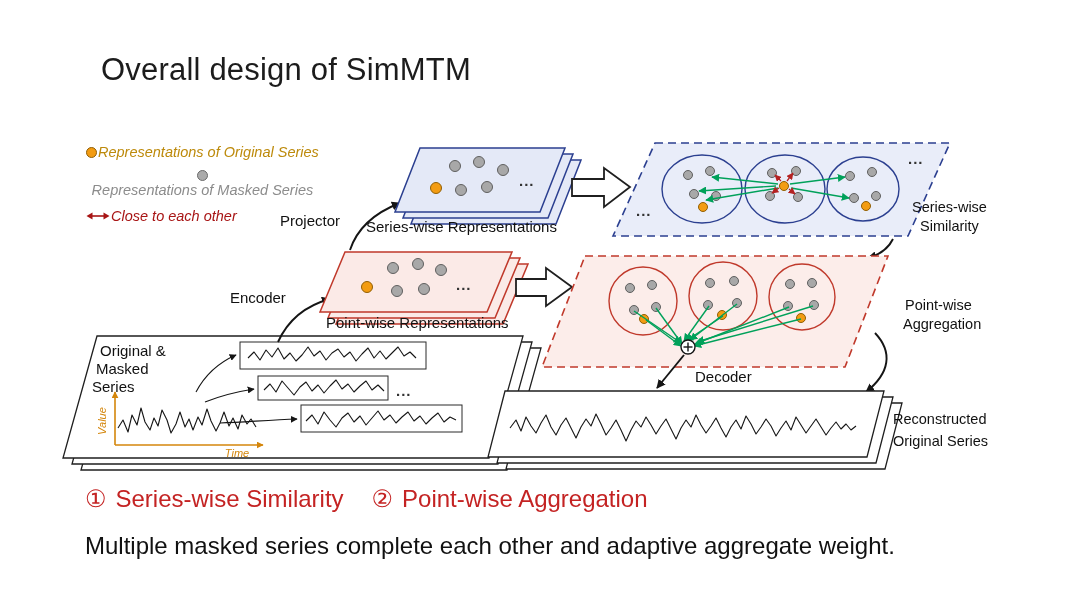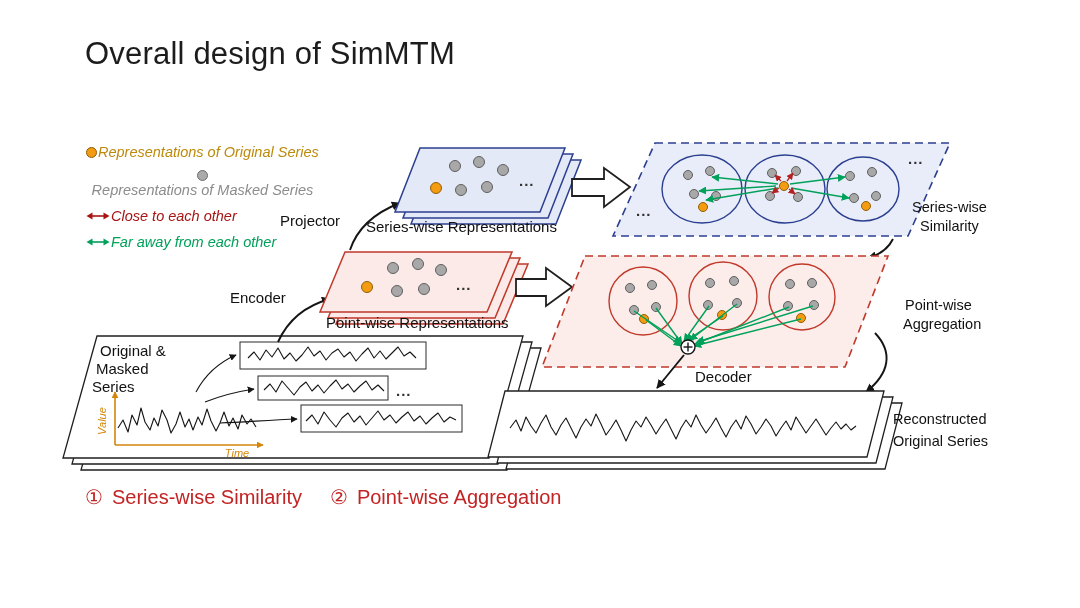--- a/index.html
+++ b/index.html
@@ -1,32 +1,32 @@
 <!DOCTYPE html>
 <html style="--ink: #161616; --orange: #F39C12; --green: #00A15A; --red: #B42121; --blue-stroke: #2B3F90; --blue-fill: #E4E9F7; --blue-panel-bg: #E9EDF9; --red-stroke: #C0392B; --red-fill: #FBEAE7; --red-panel-bg: #FCEDEA; --axis-orange: #D4860B; --legend-orange: #BD8A0B; --legend-gray: #8C8C8C; --legend-red: #A81515; --legend-green: #00A15A; --footer-red: #C42323;"><head>
 <meta charset="utf-8">
 <style>
   html,body{margin:0;padding:0;background:#ffffff;}
   .page{position:relative;width:1080px;height:608px;background:#fff;overflow:hidden;
         font-family:"Liberation Sans",sans-serif;color:var(--ink,#161616);}
   .diagram{position:absolute;left:0;top:0;width:1080px;height:608px;}
-  .title{position:absolute;left:85px;top:36px;margin:0;font-size:31px;font-weight:400;
+  .title{position:absolute;left:85px;top:36px;margin:16px;font-size:31px;font-weight:400;
          color:#1c1c1c;letter-spacing:.2px;}
   
   .legend{position:absolute;left:86px;top:144px;display:flex;flex-direction:column;gap:10px;}
   .legend-row{display:flex;align-items:center;gap:1px;font-style:italic;font-size:14.5px;}
   .dot{width:11px;height:11px;border-radius:50%;box-sizing:border-box;flex:0 0 auto;}
   .dot.orange{background:var(--orange);border:1.5px solid #8f5e06;}
   .dot.gray{background:#ABABAB;border:1.5px solid #6b6b6b;}
   .la-red-line{stroke:var(--legend-red);stroke-width:1.6;fill:none;}
   .la-red-fill{fill:var(--legend-red);}
   .la-green-line{stroke:var(--legend-green);stroke-width:1.6;fill:none;}
   .la-green-fill{fill:var(--legend-green);}
   
-  .footer-red{position:absolute;left:85px;top:485px;font-size:20px;color:var(--footer-red);
+  .footer-red{position:absolute;left:85px;top:485px;font-size:24px;color:var(--footer-red);
               display:flex;gap:28px;white-space:nowrap;}
   .footer-red .num{margin-right:9px;}
   .footer-caption{position:absolute;left:85px;top:532px;font-size:24px;color:#111;white-space:nowrap;}
   
   svg text{font-family:"Liberation Sans",sans-serif;}
   .sheet{fill:#fff;stroke:#1f1f1f;stroke-width:1.3;}
   .blue-sheet{fill:var(--blue-fill);stroke:var(--blue-stroke);stroke-width:1.5;}
   .red-sheet{fill:var(--red-fill);stroke:var(--red-stroke);stroke-width:1.5;}
   .blue-dashed{fill:var(--blue-panel-bg);stroke:var(--blue-stroke);stroke-width:1.6;stroke-dasharray:8 5;}
   .red-dashed{fill:var(--red-panel-bg);stroke:var(--red-stroke);stroke-width:1.6;stroke-dasharray:8 5;}
@@ -256,33 +256,26 @@
       <span>Representations of Masked Series</span>
     </div>
     <div class="legend-row" style="color:var(--legend-red);">
       <svg width="24" height="10" viewBox="0 0 24 10">
         <path class="la-red-line" d="M4,5 L20,5"></path>
         <path class="la-red-fill" d="M6.5,1.5 L0.5,5 L6.5,8.5 Z"></path>
         <path class="la-red-fill" d="M17.5,1.5 L23.5,5 L17.5,8.5 Z"></path>
       </svg>
       <span>Close to each other</span>
     </div>
-    <div class="legend-row" style="color:var(--legend-green);">
-      <svg width="24" height="10" viewBox="0 0 24 10">
-        <path class="la-green-line" d="M4,5 L20,5"></path>
-        <path class="la-green-fill" d="M6.5,1.5 L0.5,5 L6.5,8.5 Z"></path>
-        <path class="la-green-fill" d="M17.5,1.5 L23.5,5 L17.5,8.5 Z"></path>
-      </svg>
-      <span>Far away from each other</span>
-    </div>
   </div>
 
   <div class="footer-red">
     <span>
       <span class="num">①</span><span>Series-wise Similarity</span>
     </span>
     <span>
       <span class="num">②</span><span>Point-wise Aggregation</span>
     </span>
   </div>
 
+  <div class="footer-caption">Multiple masked series complete each other and adaptive aggregate weight.</div>
 
 </div>
 
 </body></html>

